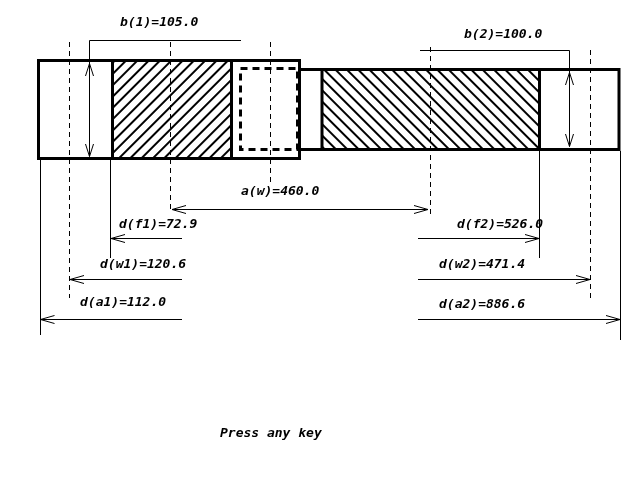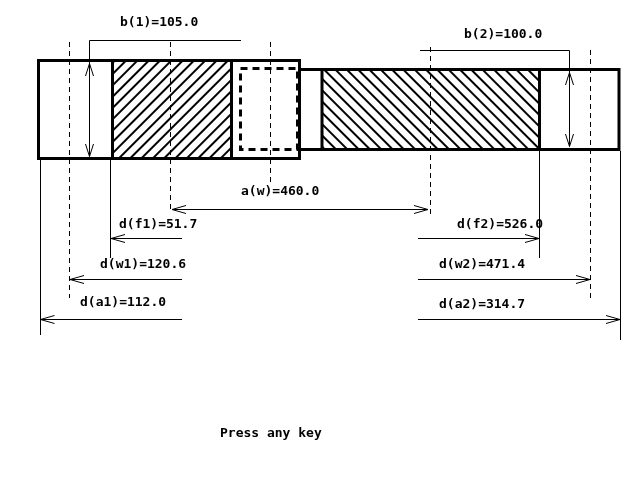--- a/index.html
+++ b/index.html
@@ -3,20 +3,21 @@
 <meta charset="utf-8">
 <style>
   html, body { margin: 0; padding: 0; background: #888; }
   .screen {
     position: relative;
     width: 640px;
     height: 480px;
     background: #ffffff;
     overflow: hidden;
     font-family: "DejaVu Sans Mono", "Liberation Mono", monospace;
+    font-style: italic;
   }
   .screen svg { position: absolute; left: 0; top: 0; }
   .lbl {
     position: absolute;
     font-family: "DejaVu Sans Mono", "Liberation Mono", monospace;
     font-size: 13px;
     font-weight: bold;
     line-height: 11px;
     color: #000000;
     white-space: pre;
@@ -129,23 +130,23 @@
         <polyline points="606,315.5 620,319.5 606,323.5"></polyline>
       </g>
 
     </g>
   </svg>
 
   <div class="lbl" style="left:120px; top:16px">b(1)=105.0</div>
   <div class="lbl" style="left:464px; top:28px">b(2)=100.0</div>
   <div class="lbl" style="left:241px; top:185px">a(w)=460.0</div>
 
-  <div class="lbl" style="left:119px; top:218px">d(f1)=51.7</div>
+  <div class="lbl" style="left:119px; top:218px">d(f1)=72.9</div>
   <div class="lbl" style="left:100px; top:258px">d(w1)=120.6</div>
   <div class="lbl" style="left:80px; top:296px">d(a1)=112.0</div>
 
   <div class="lbl" style="left:457px; top:218px">d(f2)=526.0</div>
   <div class="lbl" style="left:439px; top:258px">d(w2)=471.4</div>
-  <div class="lbl" style="left:439px; top:298px">d(a2)=314.7</div>
+  <div class="lbl" style="left:439px; top:298px">d(a2)=886.6</div>
 
   <div class="lbl" style="left:220px; top:427px">Press any key</div>
 
 </div>
 
 </body></html>

